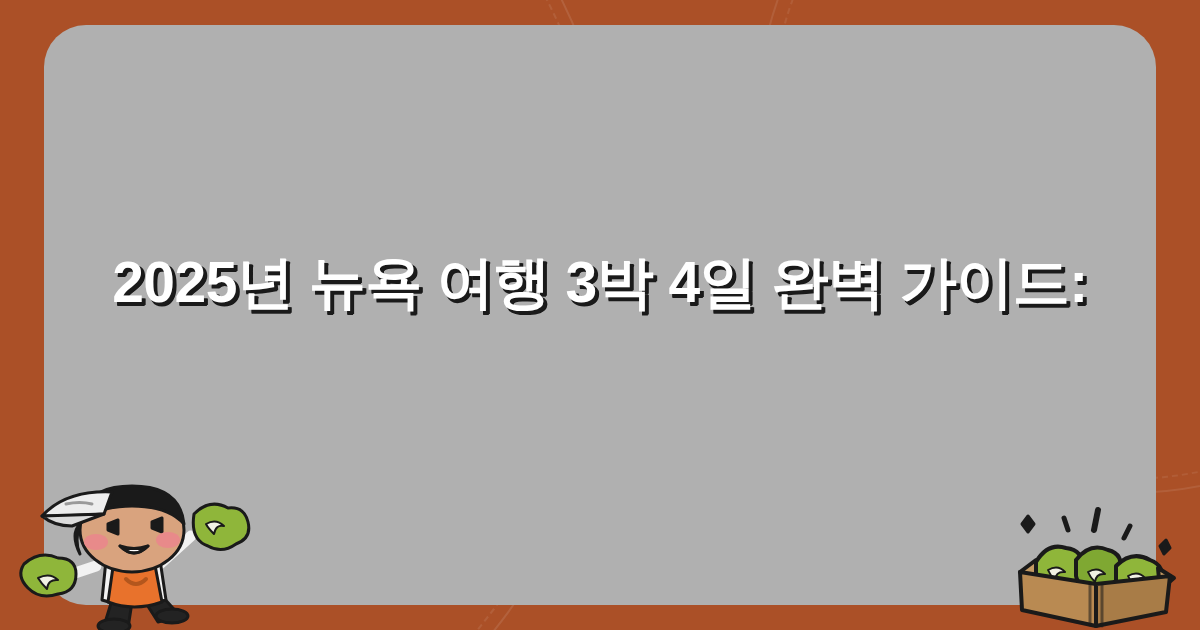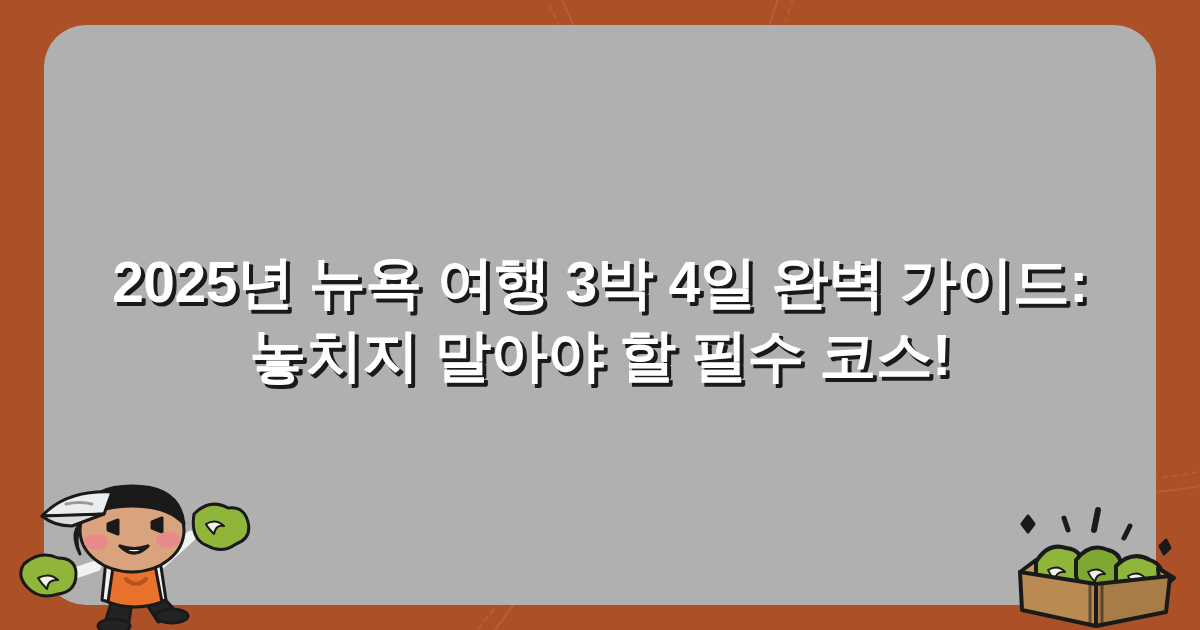--- a/index.html
+++ b/index.html
@@ -105,21 +105,20 @@
 
   <div class="deco-arc a1"></div>
   <div class="deco-arc a2"></div>
   <div class="deco-arc a3"></div>
   <div class="deco-arc a4"></div>
 
   <div id="panel"></div>
 
   <div id="title-block">
     <span class="title-line">2025년 뉴욕 여행 3박 4일 완벽 가이드:</span>
-    <span class="title-line">놓치지 말아야 할 필수 코스!</span>
   </div>
 
   <svg id="character" class="illus" viewBox="0 0 250 150" xmlns="http://www.w3.org/2000/svg">
     <g stroke="#1a1a1a" stroke-width="3" stroke-linejoin="round" stroke-linecap="round">
 
       <path d="M88 86 L58 96" fill="none" stroke="#f2f2f2" stroke-width="11"></path>
       <path d="M88 86 L58 96" fill="none" stroke="#1a1a1a" stroke-width="3" opacity="0"></path>
 
       <path d="M152 84 L183 56" fill="none" stroke="#f2f2f2" stroke-width="11"></path>
 

